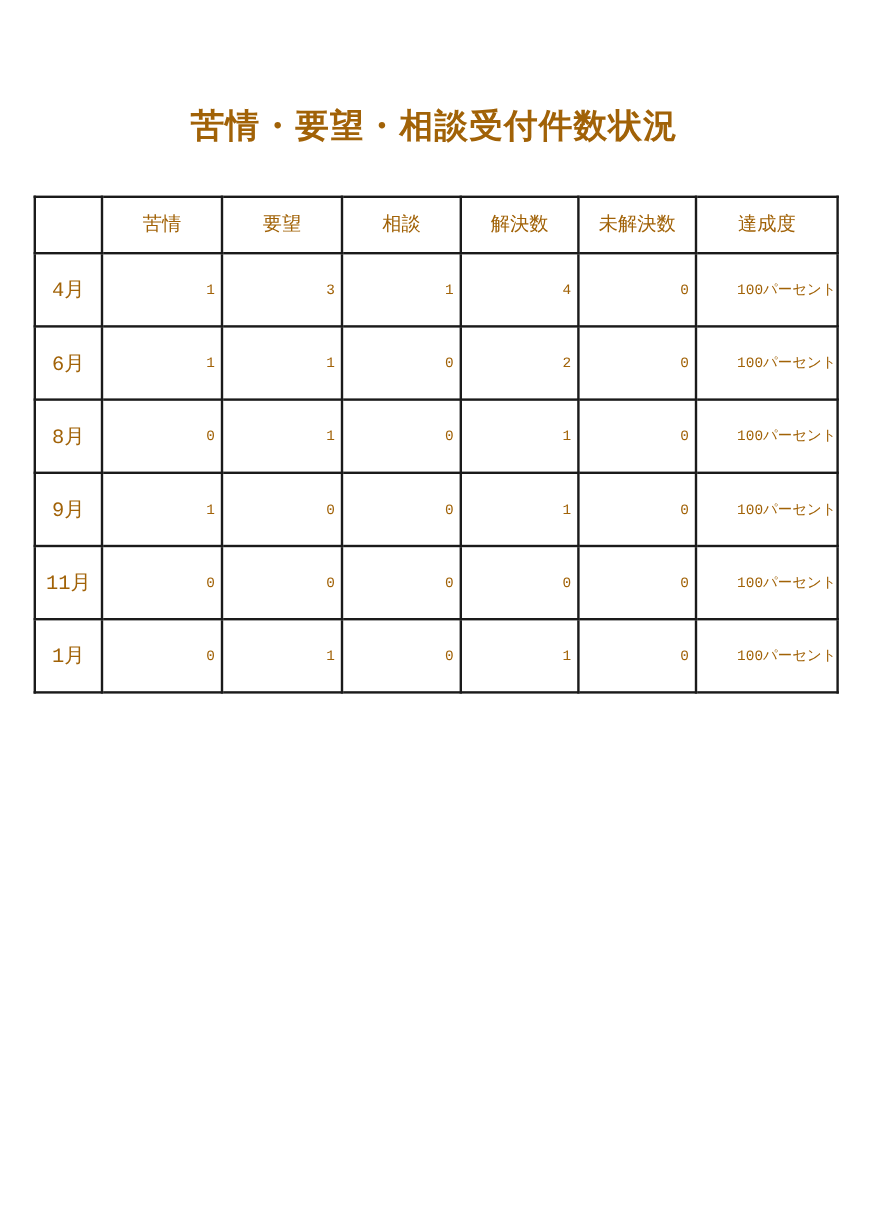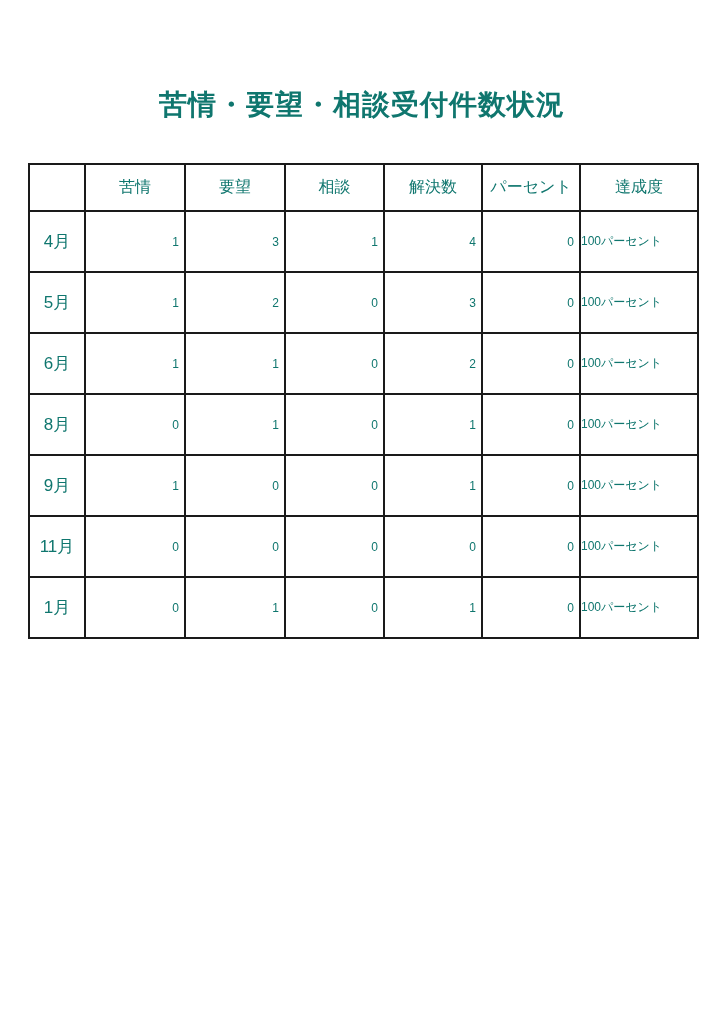--- a/index.html
+++ b/index.html
@@ -1,22 +1,22 @@
 <!DOCTYPE html>
 <html lang="ja"><head>
 <meta charset="utf-8">
 <style>
   html, body { margin: 0; padding: 0; }
   .page {
     position: relative;
     width: 724px;
     height: 1024px;
     background: #ffffff;
-    font-family: Liberation Sans, sans-serif;
-    color: #0f766e;
+    font-family: Liberation Mono, monospace;
+    color: #a16207;
     overflow: hidden;
   }
   .doc-title {
     position: absolute;
     top: 86px;
     left: 0;
     width: 100%;
     margin: 0;
     text-align: center;
     font-size: 28px;
@@ -53,21 +53,21 @@
     margin-top: 36px;
   }
   .report td.value-cell {
     font-size: 12px;
     text-align: right;
     vertical-align: middle;
     padding-right: 5px;
   }
   .report td.rate-cell {
     font-size: 12px;
-    text-align: left;
+    text-align: right;
     vertical-align: middle;
     letter-spacing: 0;
     margin-top: 17px;
   }
   
   col.c-month { width: 56px; }
   col.c-num1  { width: 100px; }
   col.c-num2  { width: 100px; }
   col.c-num3  { width: 99px; }
   col.c-num4  { width: 98px; }
@@ -91,40 +91,31 @@
       <col class="c-num5">
       <col class="c-rate">
     </colgroup>
     <thead>
       <tr id="header-row">
           <th class="col-header"></th>
           <th class="col-header">苦情</th>
           <th class="col-header">要望</th>
           <th class="col-header">相談</th>
           <th class="col-header">解決数</th>
-          <th class="col-header">パーセント</th>
+          <th class="col-header">未解決数</th>
           <th class="col-header">達成度</th>
         </tr>
     </thead>
     <tbody id="table-body">
         <tr>
           <td class="month-cell">4月</td>
           <td class="value-cell">1</td>
           <td class="value-cell">3</td>
           <td class="value-cell">1</td>
           <td class="value-cell">4</td>
-          <td class="value-cell">0</td>
-          <td class="rate-cell">100パーセント</td>
-        </tr>
-        <tr>
-          <td class="month-cell">5月</td>
-          <td class="value-cell">1</td>
-          <td class="value-cell">2</td>
-          <td class="value-cell">0</td>
-          <td class="value-cell">3</td>
           <td class="value-cell">0</td>
           <td class="rate-cell">100パーセント</td>
         </tr>
         <tr>
           <td class="month-cell">6月</td>
           <td class="value-cell">1</td>
           <td class="value-cell">1</td>
           <td class="value-cell">0</td>
           <td class="value-cell">2</td>
           <td class="value-cell">0</td>

